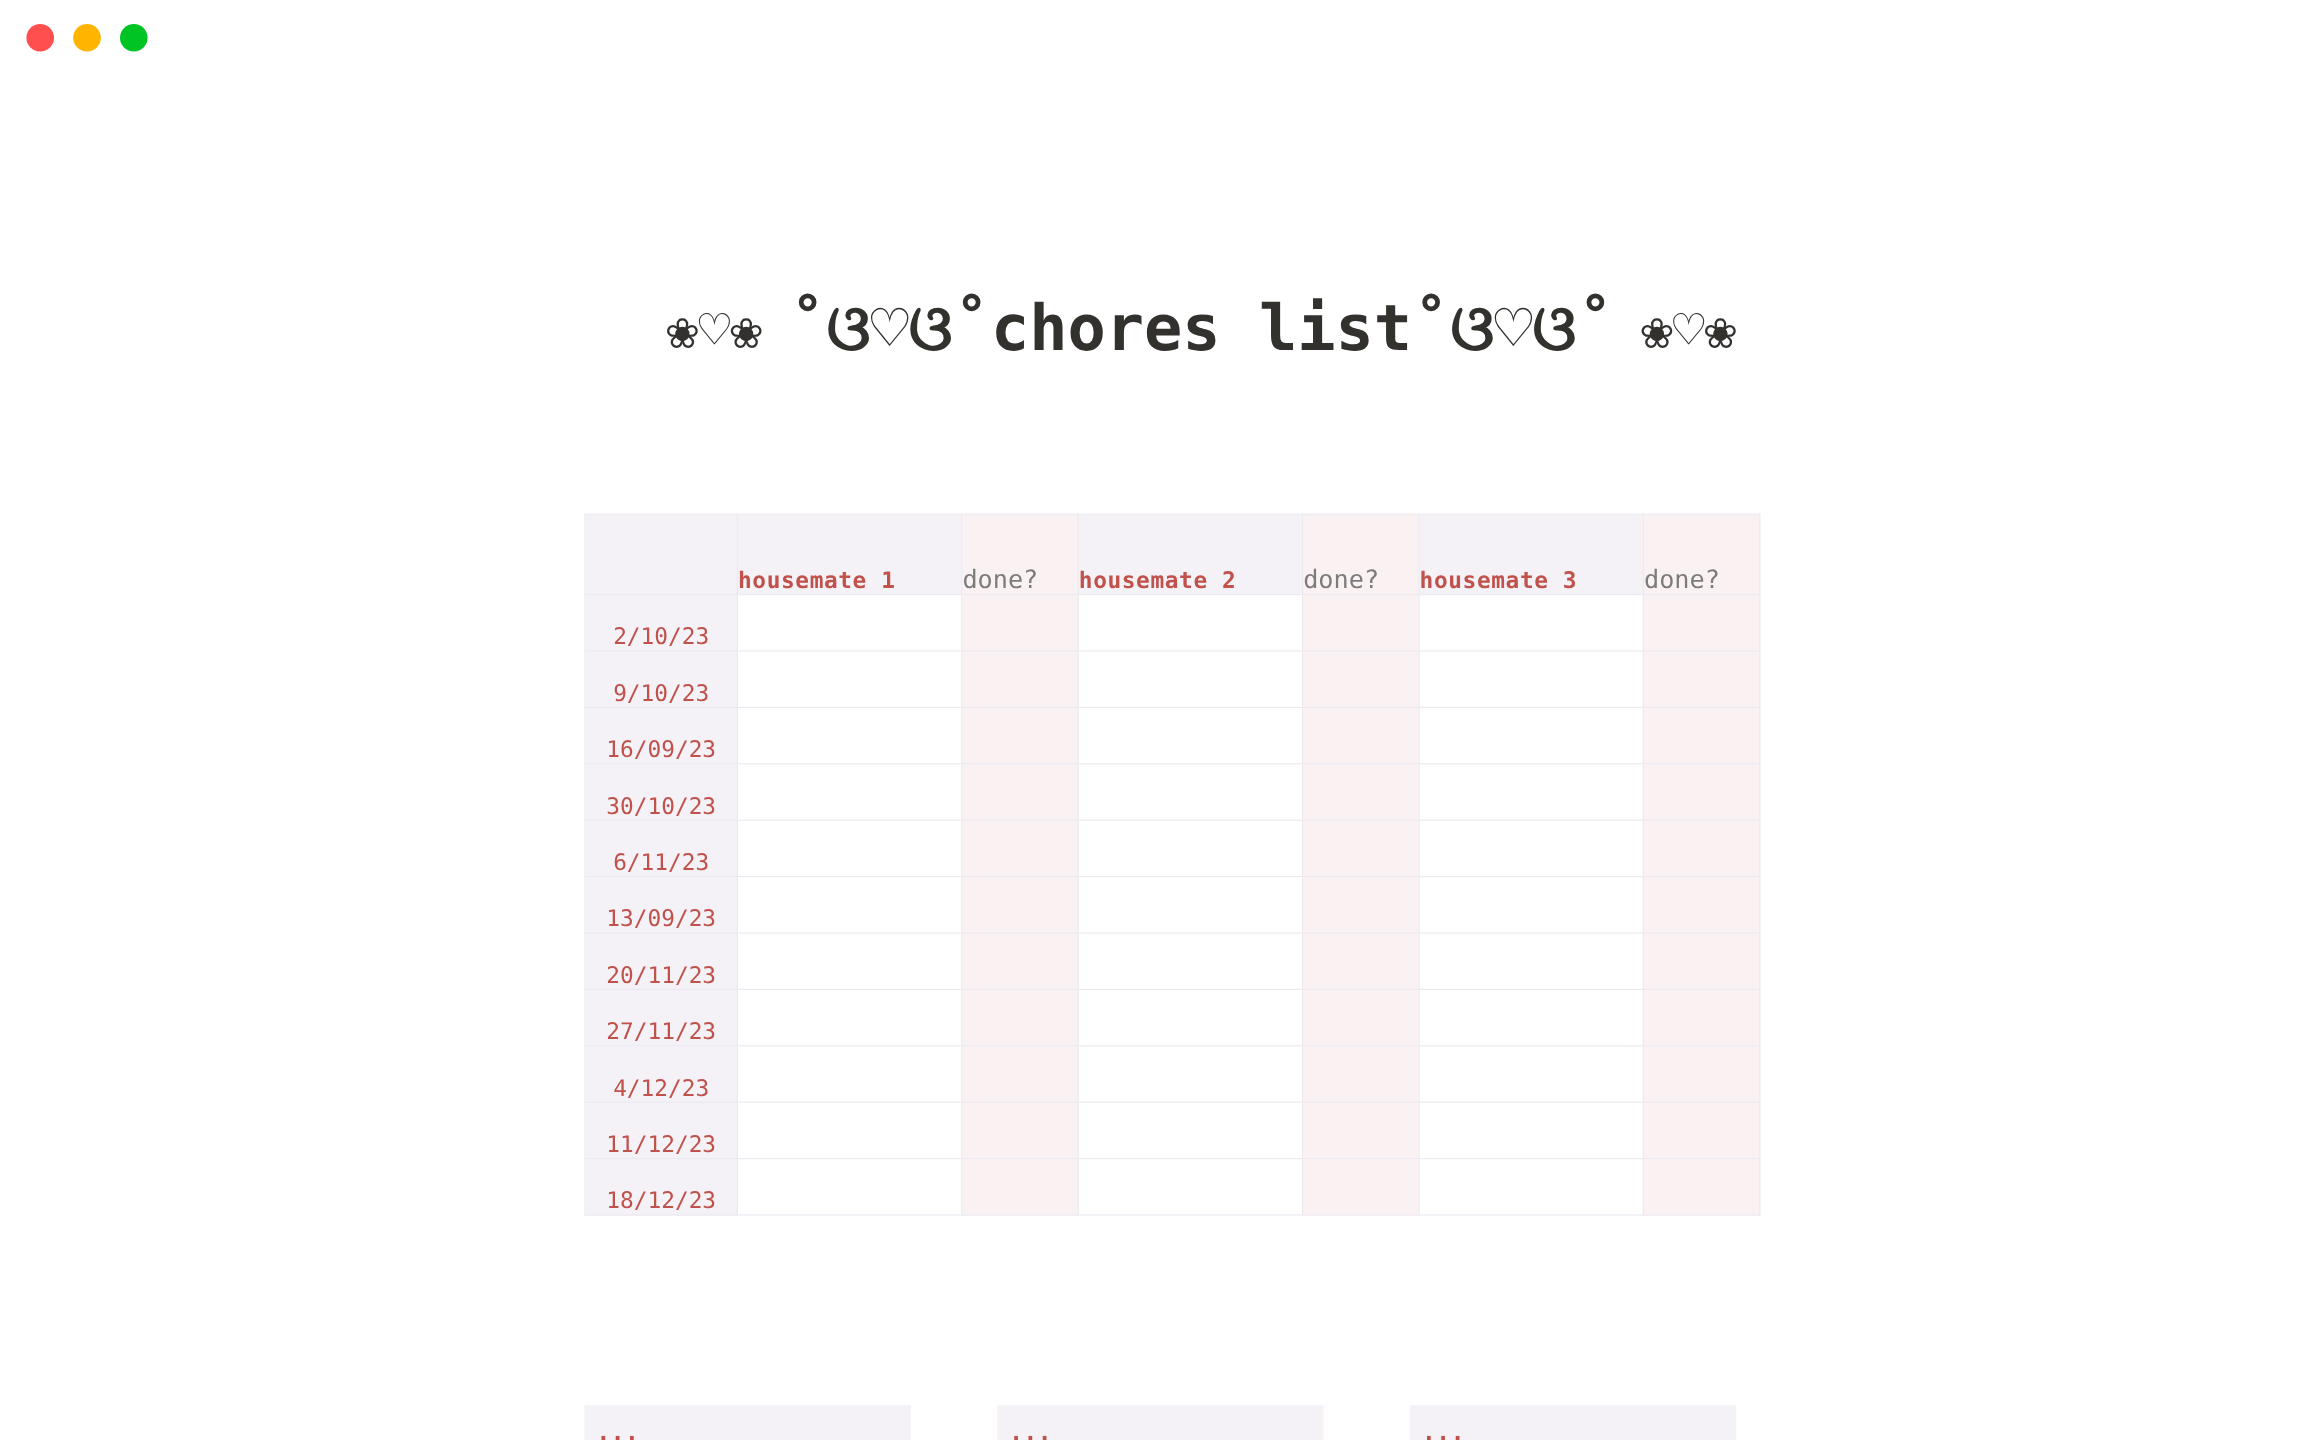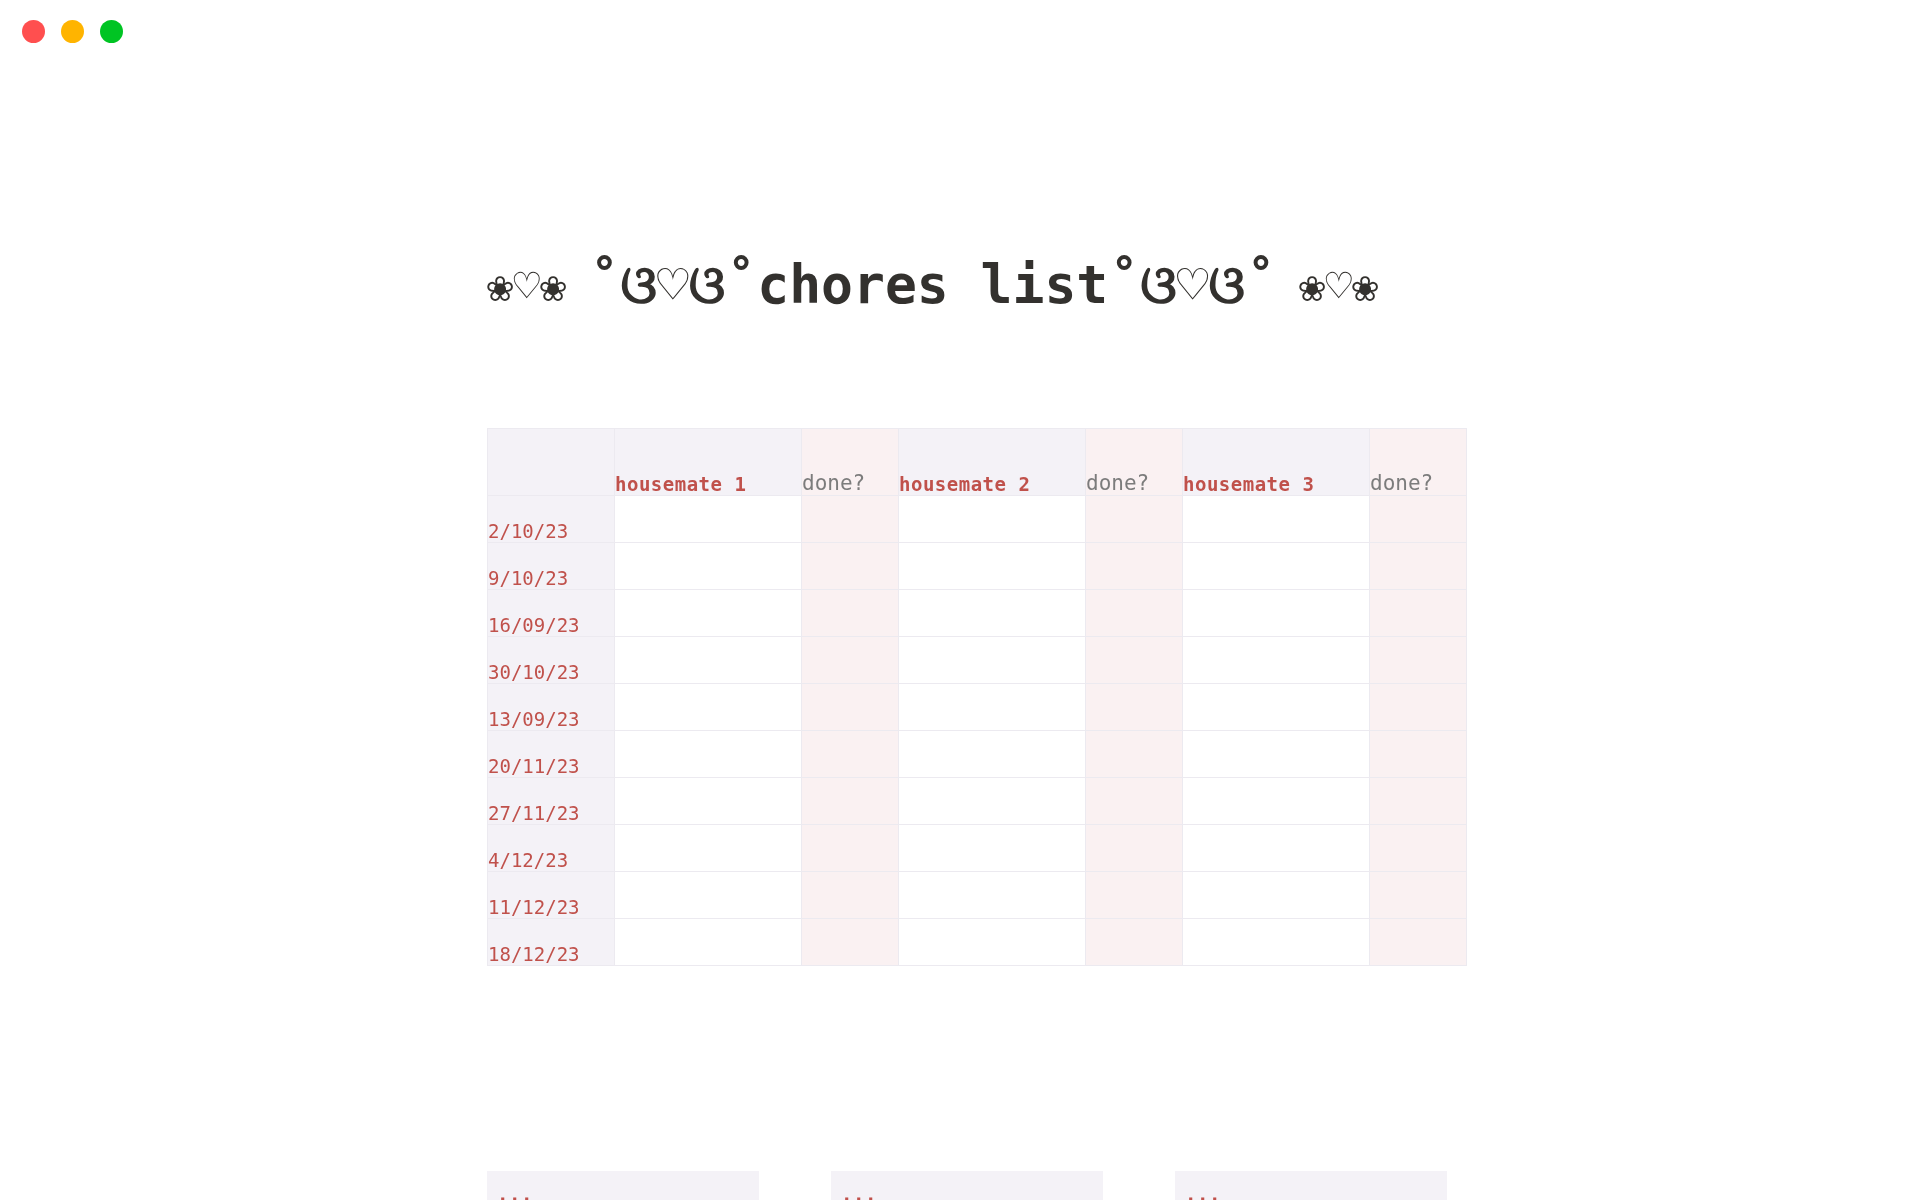--- a/index.html
+++ b/index.html
@@ -45,29 +45,28 @@
     width: 1920px;
     height: 1200px;
   }
 
   
   .doc-title {
     position: absolute;
     left: 487px;
     top: 245px;
     width: 960px;
-    text-align: left;
+    text-align: right;
     font-family: "DejaVu Sans Mono", monospace;
     font-size: 53px;
     font-weight: 700;
     color: #33312e;
     letter-spacing: 0px;
     white-space: nowrap;
     line-height: 1.15;
-    margin-top: 10px;
   }
   .title-deco {
     font-size: 44px;
     vertical-align: 2px;
   }
   .title-gap { display: inline-block; width: 22px; }
 
   
   .chores-table {
     position: absolute;
@@ -112,21 +111,21 @@
     font-size: 21px;
     font-weight: 400;
     color: #7c7c7c;
     letter-spacing: 0px;
   }
 
   
   .chores-table tbody tr { height: 47px; }
   .td-date {
     background: #f4f2f7;
-    text-align: left;
+    text-align: center;
     padding: 0 0 9px 12px;
     font-size: 19px;
     font-weight: 400;
     color: #c0514b;
     letter-spacing: 0px;
     white-space: nowrap;
   }
   .td-name { background: #ffffff; }
   .td-done { background: #faf1f2; }
 
@@ -222,20 +221,29 @@
         <tr>
           <td class="td-date">30/10/23</td>
           <td class="td-name"></td>
           <td class="td-done"></td>
           <td class="td-name"></td>
           <td class="td-done"></td>
           <td class="td-name"></td>
           <td class="td-done"></td>
         </tr>
         <tr>
+          <td class="td-date">6/11/23</td>
+          <td class="td-name"></td>
+          <td class="td-done"></td>
+          <td class="td-name"></td>
+          <td class="td-done"></td>
+          <td class="td-name"></td>
+          <td class="td-done"></td>
+        </tr>
+        <tr>
           <td class="td-date">13/09/23</td>
           <td class="td-name"></td>
           <td class="td-done"></td>
           <td class="td-name"></td>
           <td class="td-done"></td>
           <td class="td-name"></td>
           <td class="td-done"></td>
         </tr>
         <tr>
           <td class="td-date">20/11/23</td>

